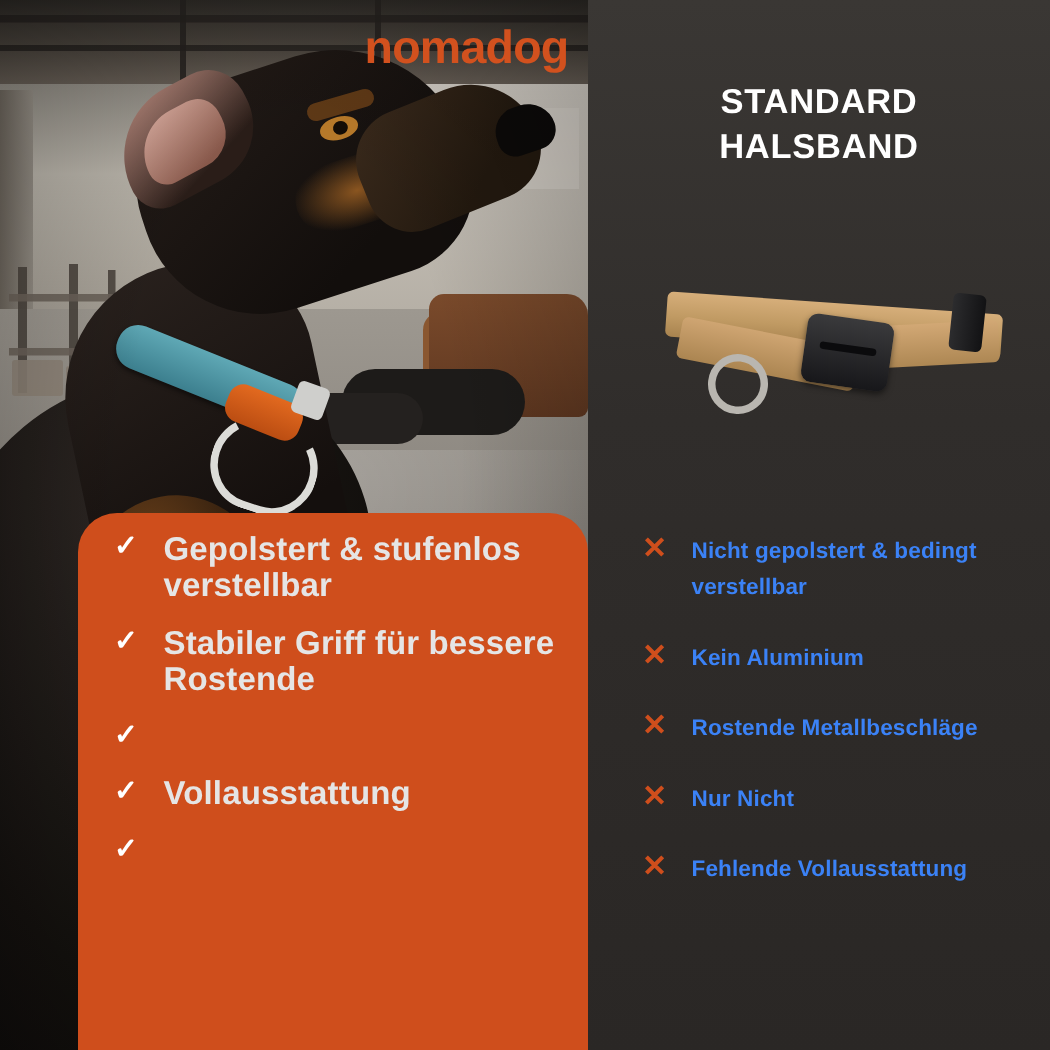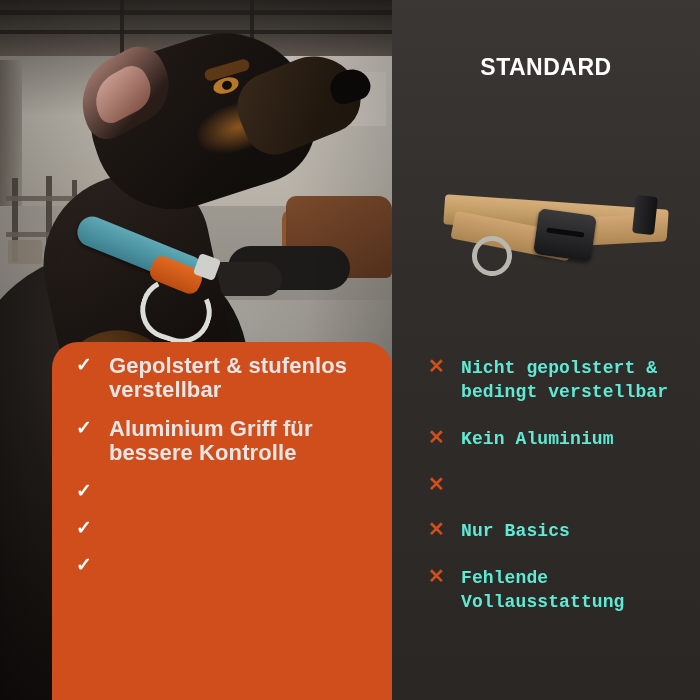--- a/index.html
+++ b/index.html
@@ -284,26 +284,25 @@
     margin-bottom: 23px;
   }
   .c-x {
     flex: 0 0 auto;
     width: 20px; height: 22px;
     color: #cf4e1c;
     font-size: 20px; line-height: 21px;
     font-weight: 700;
   }
   .c-text {
-    color: #5eead4;
-    font-size: 18px;
+    color: #3b82f6;
+    font-size: 15px;
     font-weight: 700;
     line-height: 24px;
     letter-spacing: .1px;
-    font-family: Liberation Mono, monospace;
   }
   .divider {
     position: absolute; left: 392px; top: 0; width: 2px; height: 700px;
     background: rgba(255,255,255,.06);
   }
 </style>
 </head>
 <body>
 
 <div class="canvas">
@@ -356,52 +355,55 @@
     </div>
 
     <div class="vignette"></div>
   </div>
 
   <div class="divider"></div>
 
   <div class="right-panel">
     <div class="right-title">
       <div>STANDARD</div>
+      <div>HALSBAND</div>
     </div>
 
     <div class="std-collar">
       <div class="std-strap"></div>
       <div class="std-strap-2"></div>
       <div class="std-strap-3"></div>
       <div class="std-slider"></div>
       <div class="std-buckle"></div>
       <div class="std-dring"></div>
     </div>
   </div>
 
+  <div class="brand">nomadog</div>
 
   <div class="feature-card">
     <div class="feature-list">
 
       <div class="f-row">
         <div class="f-check">✓</div>
         <div class="f-text">Gepolstert &amp; stufenlos verstellbar</div>
       </div>
 
       <div class="f-row">
         <div class="f-check">✓</div>
-        <div class="f-text">Aluminium Griff für bessere Kontrolle</div>
+        <div class="f-text">Stabiler Griff für bessere Rostende</div>
       </div>
 
       <div class="f-row">
         <div class="f-check">✓</div>
       </div>
 
       <div class="f-row">
         <div class="f-check">✓</div>
+        <div class="f-text">Vollausstattung</div>
       </div>
 
       <div class="f-row">
         <div class="f-check">✓</div>
       </div>
 
     </div>
   </div>
 
   <div class="con-list">
@@ -411,25 +413,26 @@
       <div class="c-text">Nicht gepolstert &amp; bedingt verstellbar</div>
     </div>
 
     <div class="c-row">
       <div class="c-x">✕</div>
       <div class="c-text">Kein Aluminium</div>
     </div>
 
     <div class="c-row">
       <div class="c-x">✕</div>
+      <div class="c-text">Rostende Metallbeschläge</div>
     </div>
 
     <div class="c-row">
       <div class="c-x">✕</div>
-      <div class="c-text">Nur Basics</div>
+      <div class="c-text">Nur Nicht</div>
     </div>
 
     <div class="c-row">
       <div class="c-x">✕</div>
       <div class="c-text">Fehlende Vollausstattung</div>
     </div>
 
   </div>
 
 </div>

